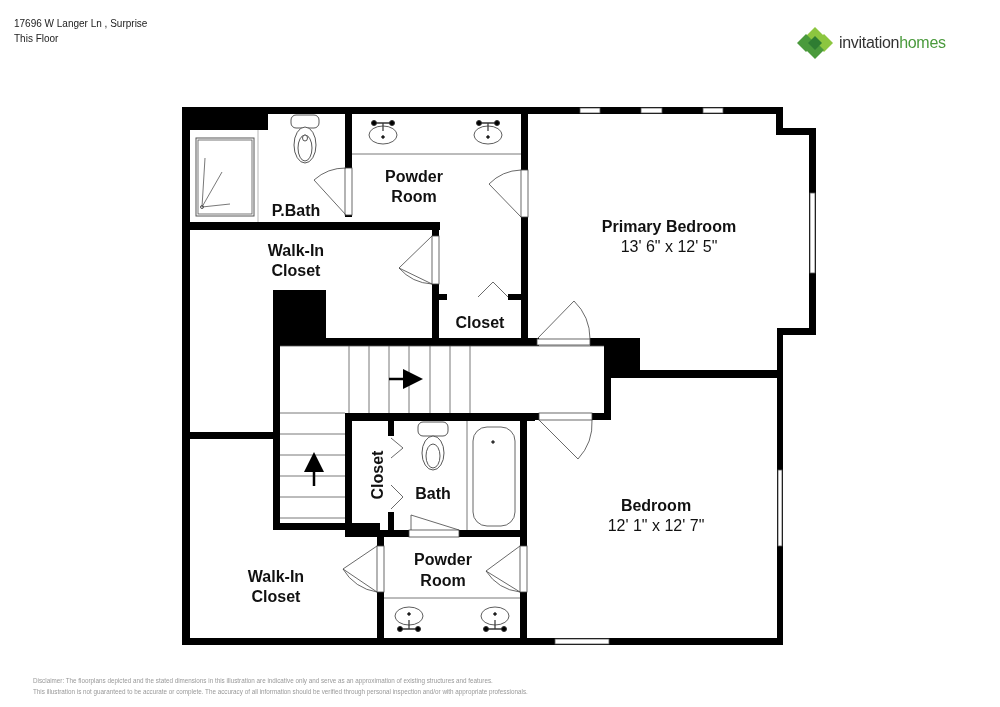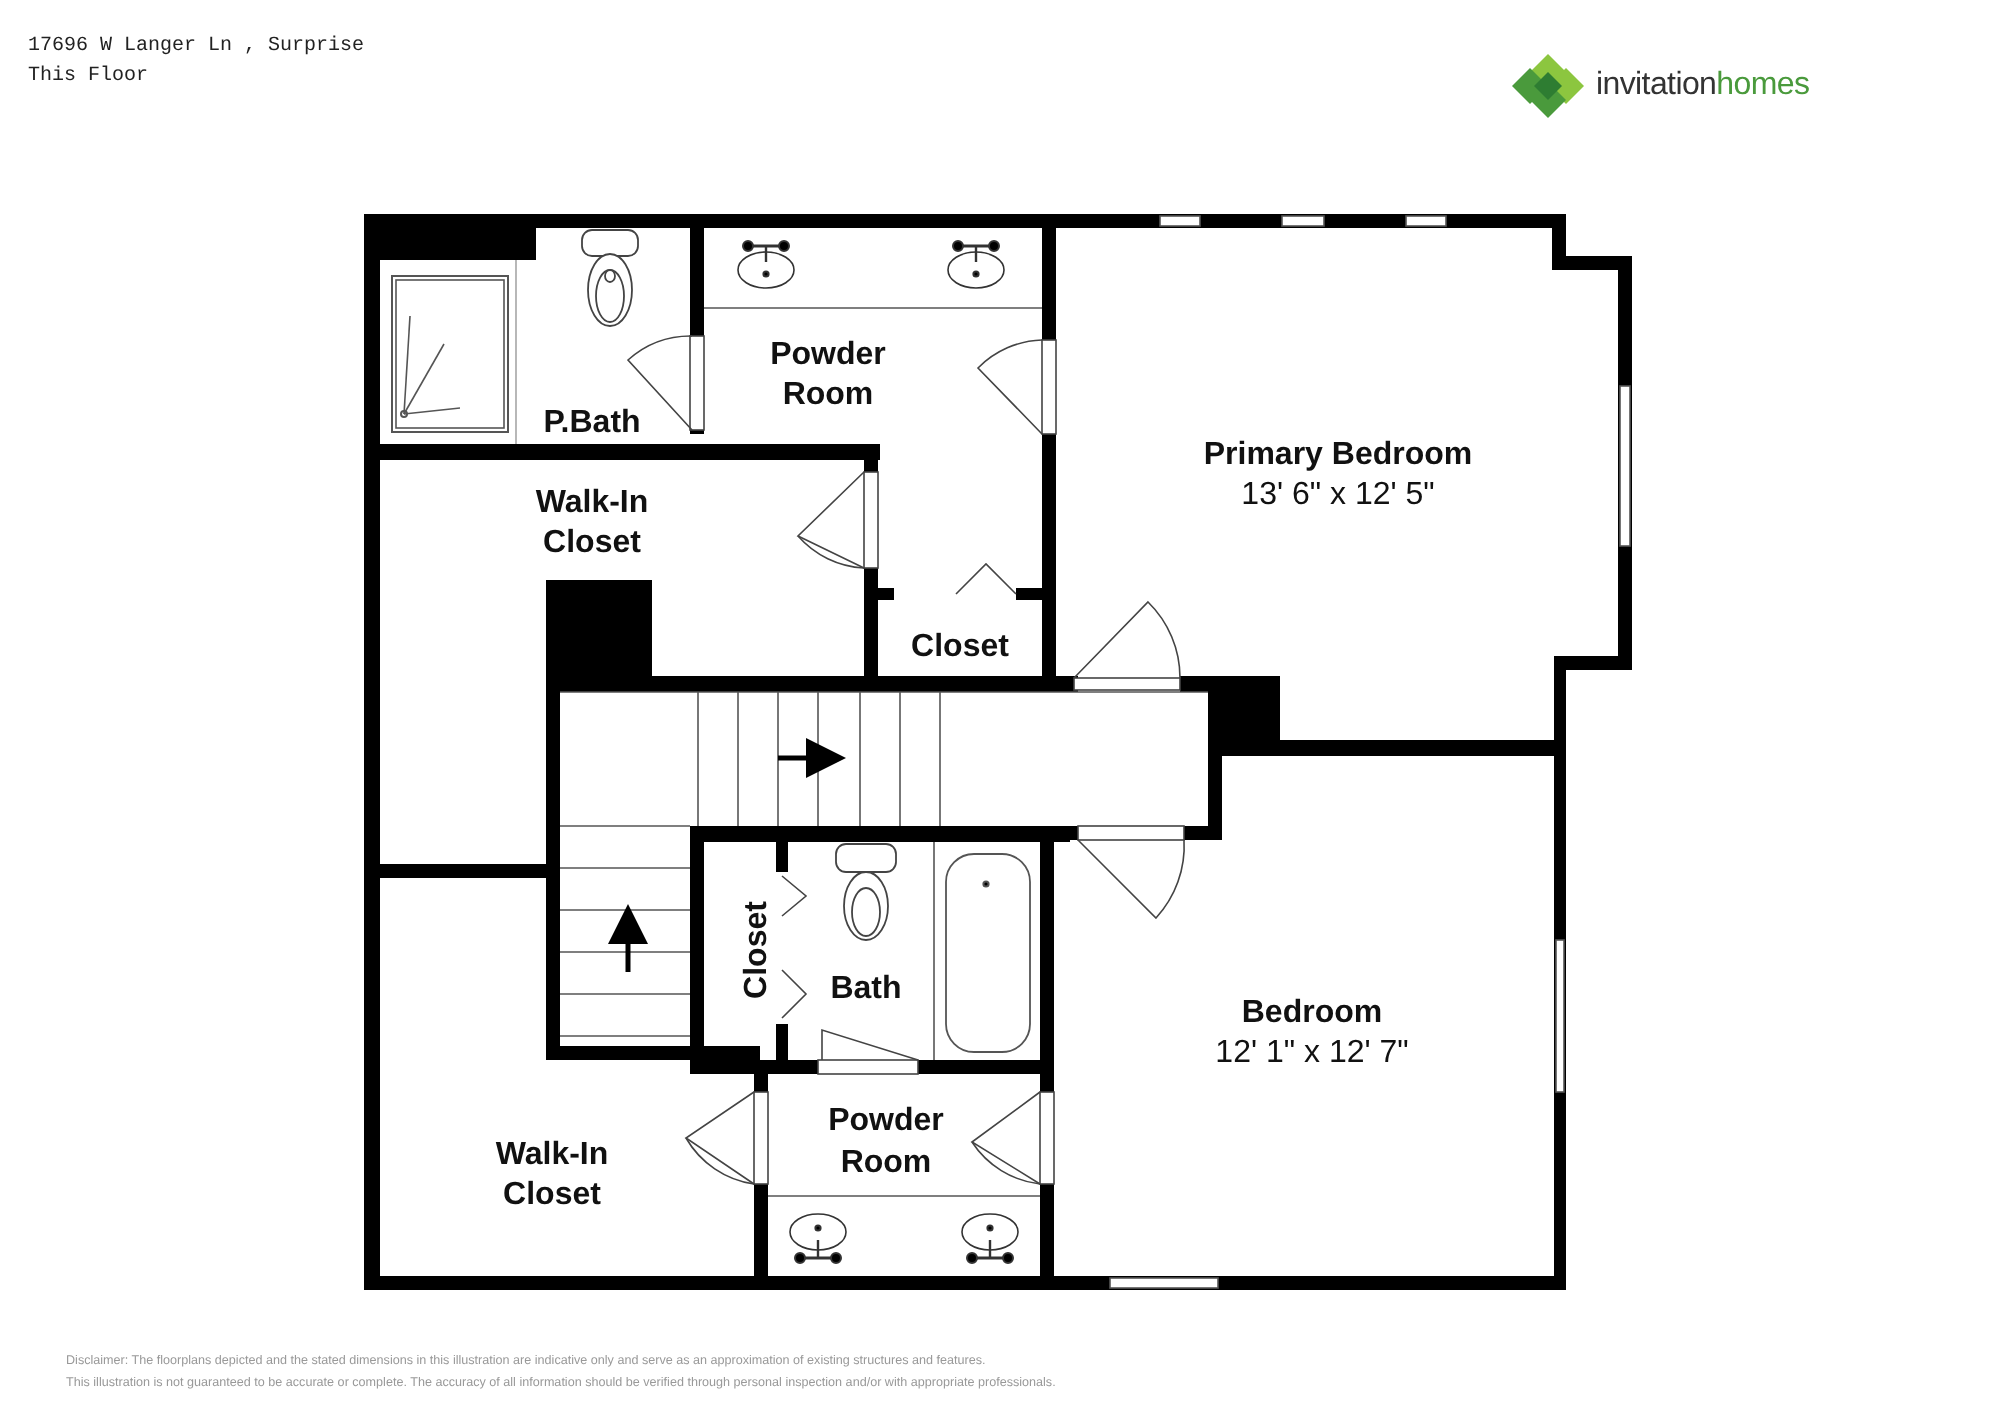--- a/index.html
+++ b/index.html
@@ -1,18 +1,18 @@
 <!DOCTYPE html>
 <html><head>
   <meta charset="utf-8">
   <style>
     html, body { margin: 0; padding: 0; background: #ffffff; }
     body { width: 1000px; height: 707px; position: relative; overflow: hidden; font-family: "Liberation Sans", sans-serif; }
-    .addr { position: absolute; left: 14px; top: 16px; font-size: 10px; color: #222; line-height: 15px; font-family: Liberation Mono, monospace; }
-    .logo { position: absolute; left: 756px; top: 26px; display: flex; align-items: center; }
+    .addr { position: absolute; left: 14px; top: 16px; font-size: 10px; color: #222; line-height: 15px; }
+    .logo { position: absolute; left: 797px; top: 26px; display: flex; align-items: center; }
     .logo-text { font-size: 16px; color: #333; letter-spacing: -0.3px; margin-left: 6px; }
     .logo-text .b { color: #4a9a3c; }
     .disclaimer { position: absolute; left: 33px; top: 675px; font-size: 6.3px; color: #999; line-height: 11px; }
     svg.plan { position: absolute; left: 0; top: 0; }
     .lbl { font-family: "Liberation Sans", sans-serif; font-weight: bold; font-size: 16px; fill: #111; text-anchor: middle; }
     .dim { font-family: "Liberation Sans", sans-serif; font-size: 16px; fill: #111; text-anchor: middle; }
   </style>
 </head>
 <body>
 

